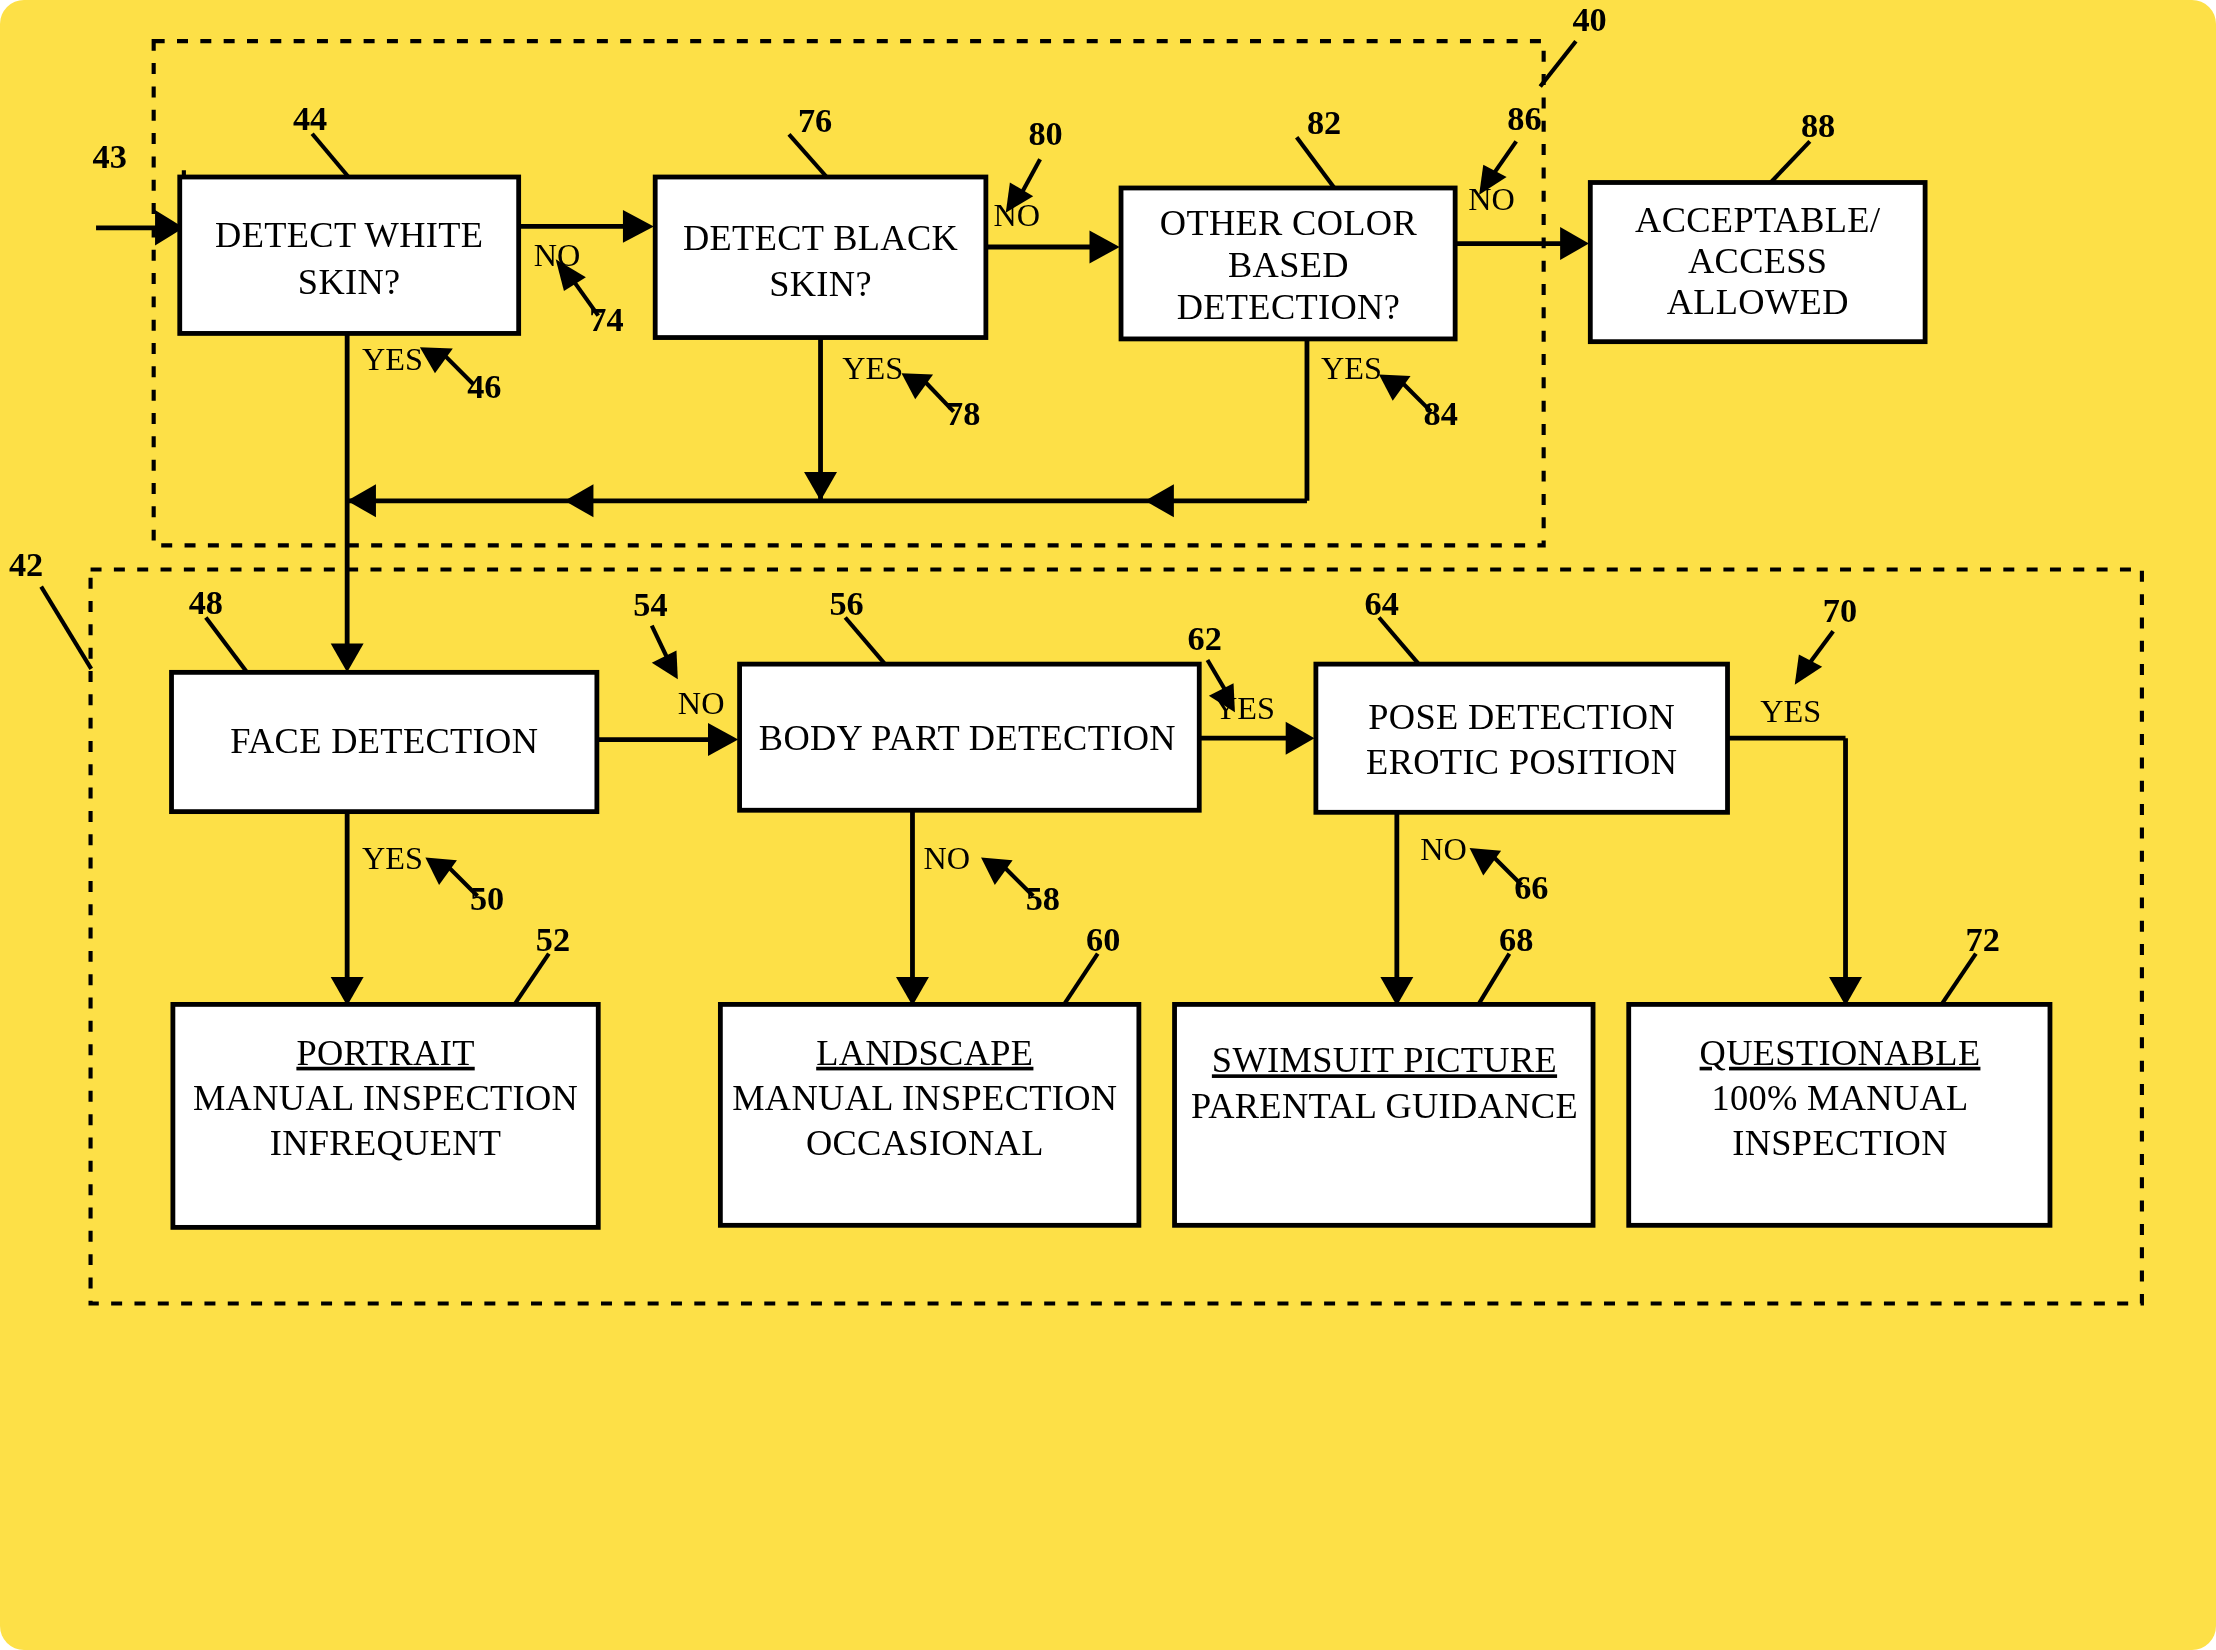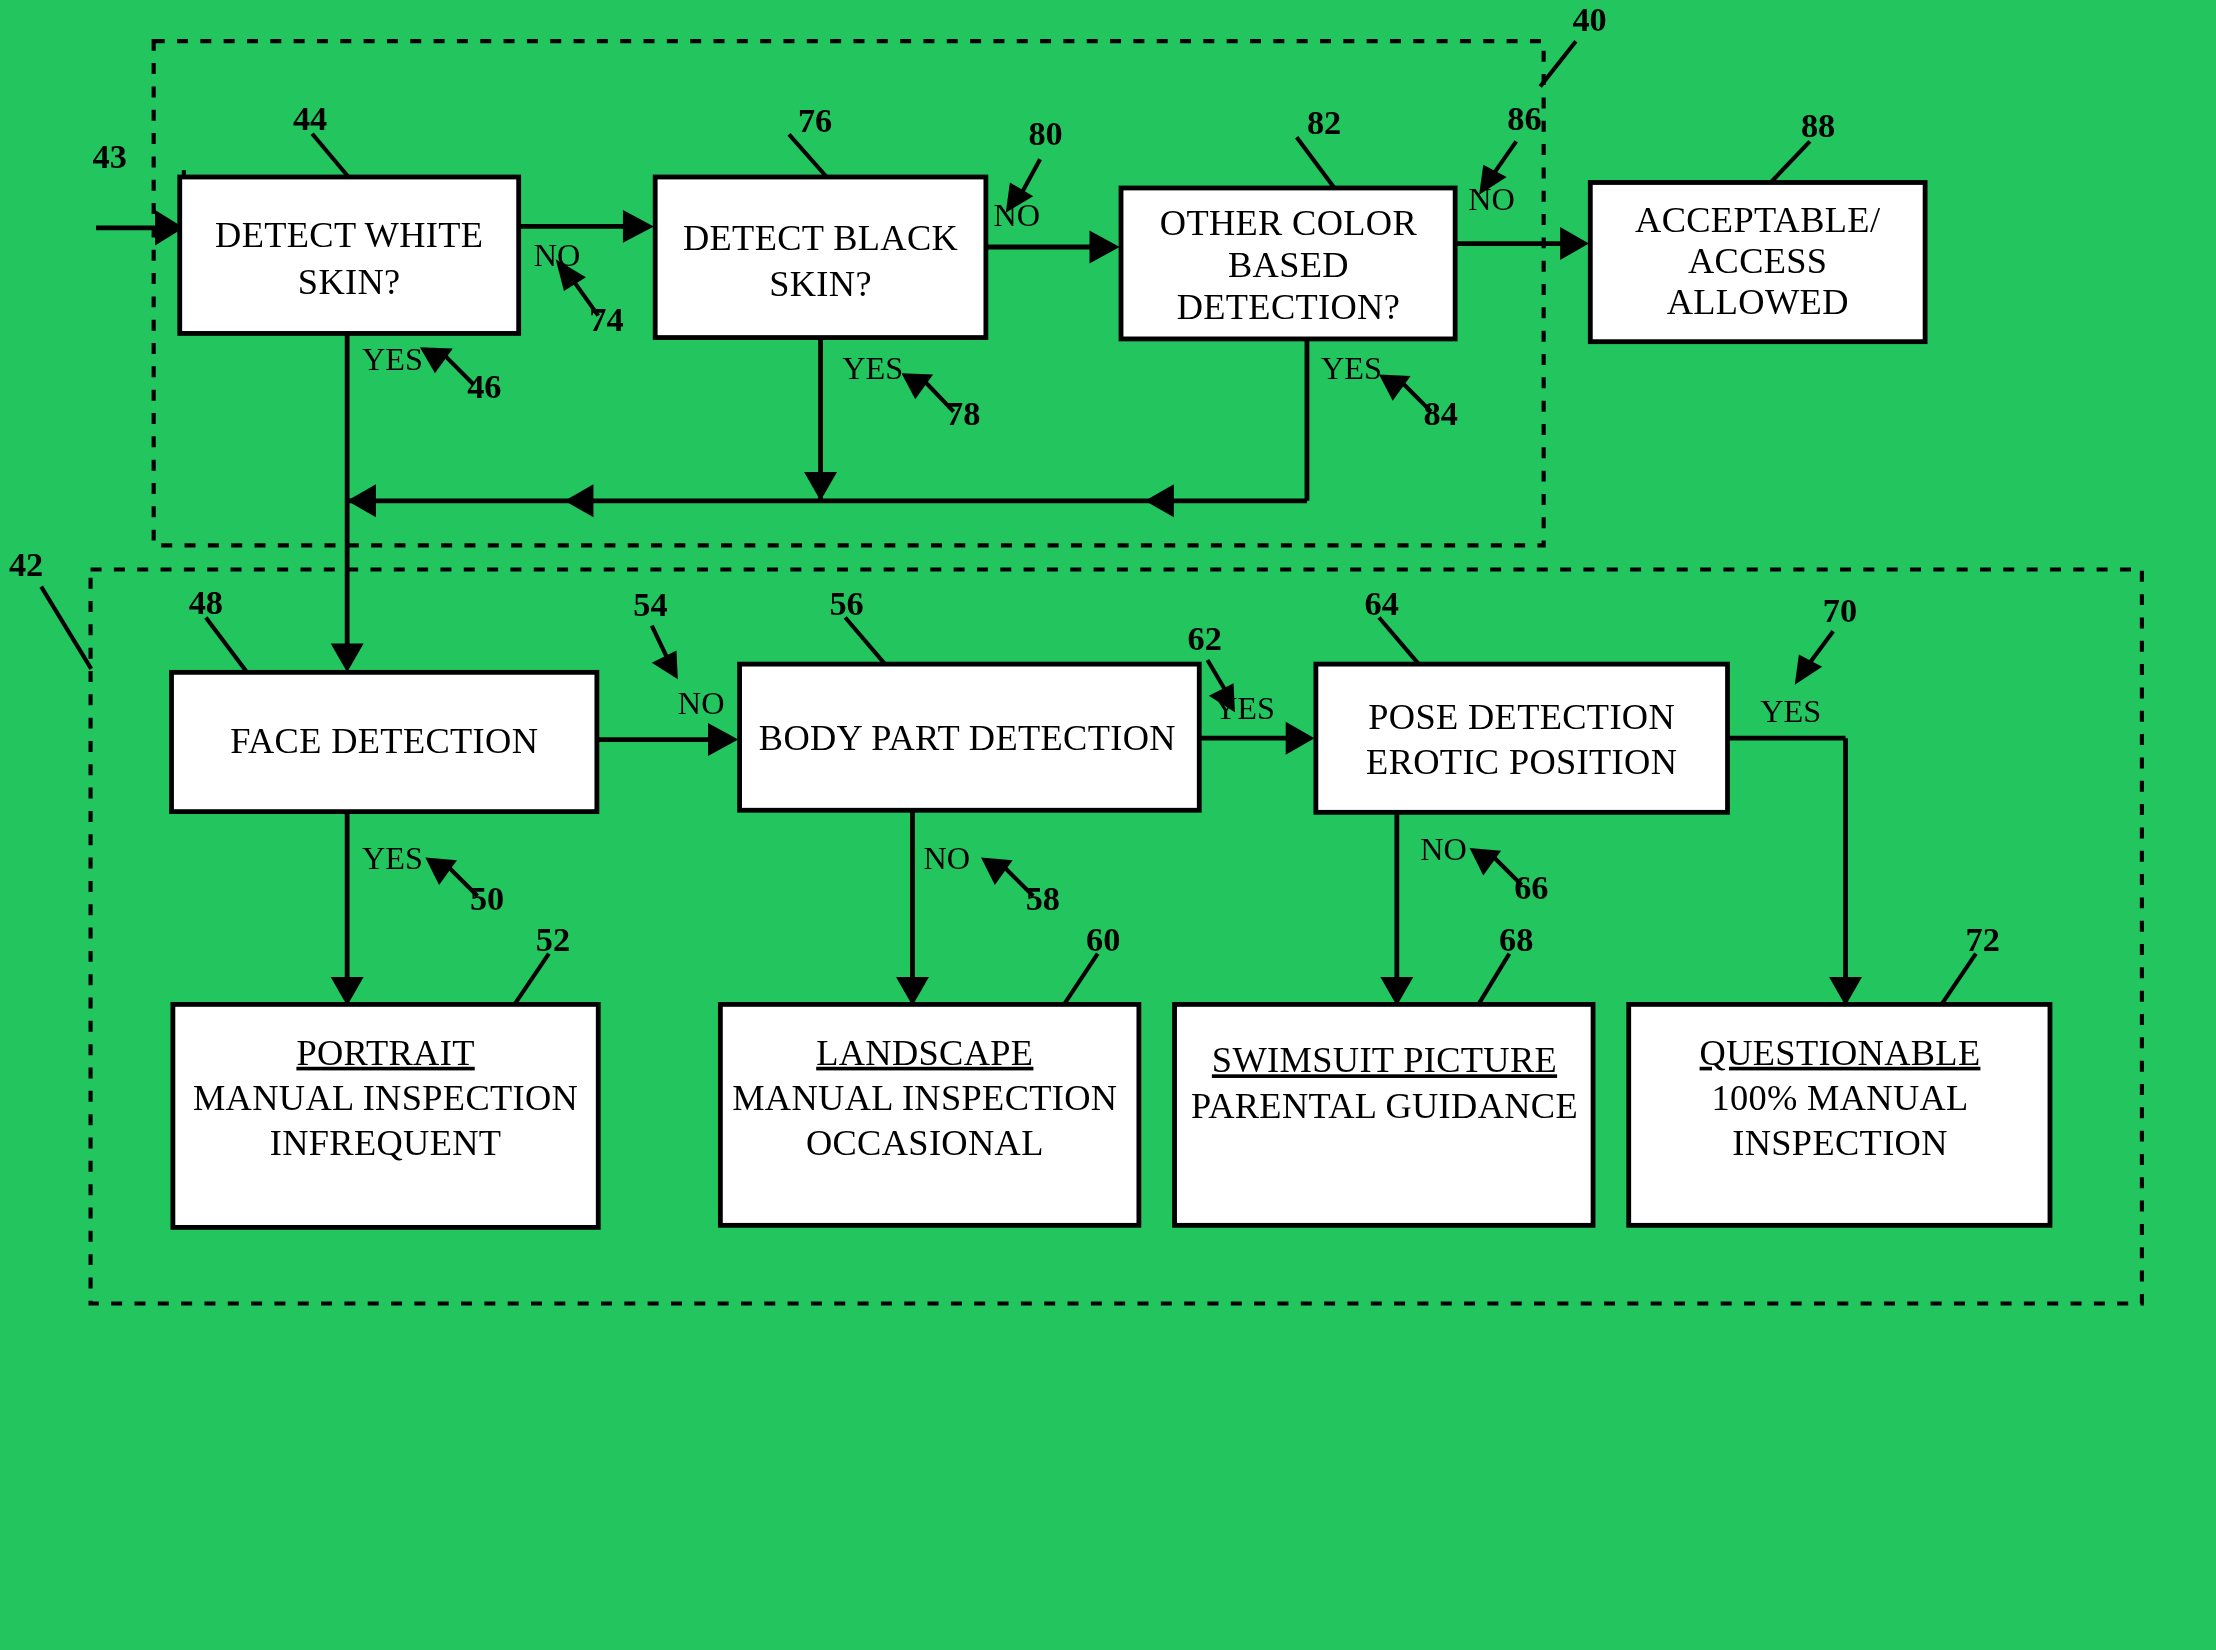--- a/index.html
+++ b/index.html
@@ -8,22 +8,23 @@
     padding: 0;
     background: #ffffff;
   }
   body {
     font-family: "Liberation Serif", "DejaVu Serif", serif;
   }
   #stage {
     position: relative;
     width: 2216px;
     height: 1650px;
-    background: #22c55e;
+    background: #fde047;
     overflow: hidden;
+    border-radius: 24px;
   }
   #diagram-svg {
     position: absolute;
     left: 0;
     top: 0;
     width: 2216px;
     height: 1650px;
   }
   .box-rect {
     fill: #ffffff;

